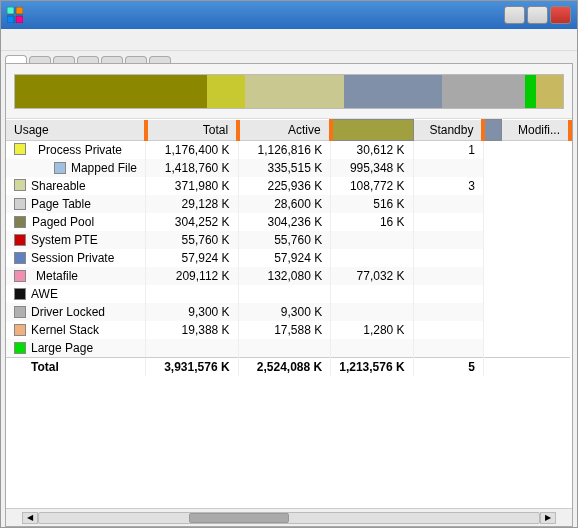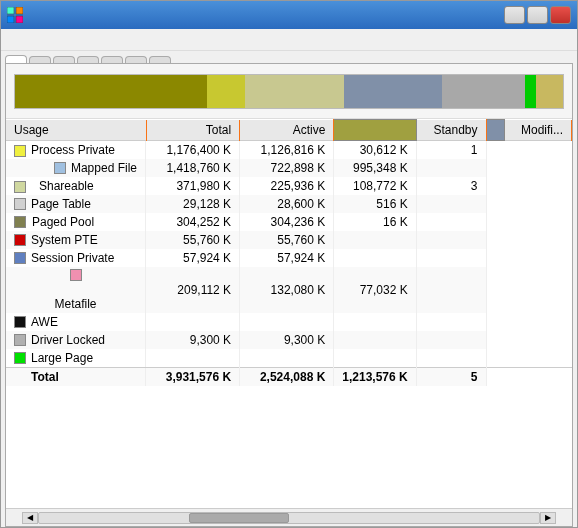--- a/index.html
+++ b/index.html
@@ -149,21 +149,21 @@
       font-size: 12px;
     }
     thead tr {
       background: #e8e8e8;
       border-bottom: 1px solid #ccc;
     }
     thead th {
       padding: 3px 8px;
       text-align: right;
       font-weight: normal;
-      border-right: 1px solid #f97316;
+      border-right: 4px solid #f97316;
       white-space: nowrap;
     }
     thead th:first-child {
       text-align: left;
     }
     tbody tr:nth-child(even) {
       background: #f9f9f9;
     }
     tbody td {
       padding: 2px 8px;
@@ -289,41 +289,41 @@
               <th>Total</th>
               <th>Active</th>
               <th style="width:18px; background:#a0a040; border:1px solid #888;"></th>
               <th>Standby</th>
               <th style="width:18px; background:#8090a8; border:1px solid #888;"></th>
               <th>Modifi...</th>
             </tr>
           </thead>
           <tbody id="table-body">
           <tr>
-                <td style="display: flex; align-items: flex-end; gap: 5px;">
+                <td style="display: flex; align-items: flex-start; gap: 12px;">
                   <span class="color-box" style="background-color: rgb(240, 240, 64);"></span>
                   <span>Process Private</span>
                 </td>
                 <td>1,176,400 K</td>
                 <td>1,126,816 K</td>
                 <td>30,612 K</td>
                 <td>1</td>
               </tr>
               <tr>
                 <td style="display: flex; align-items: center; gap: 5px; justify-content: flex-end;">
                   <span class="color-box" style="background-color: rgb(160, 192, 224);"></span>
                   <span>Mapped File</span>
                 </td>
                 <td>1,418,760 K</td>
-                <td>722,898 K</td>
+                <td>335,515 K</td>
                 <td>995,348 K</td>
                 <td></td>
               </tr>
               <tr>
-                <td style="display: flex; align-items: flex-end; gap: 13px;">
+                <td style="display: flex; align-items: flex-start; gap: 5px;">
                   <span class="color-box" style="background-color: rgb(208, 216, 160);"></span>
                   <span>Shareable</span>
                 </td>
                 <td>371,980 K</td>
                 <td>225,936 K</td>
                 <td>108,772 K</td>
                 <td>3</td>
               </tr>
               <tr>
                 <td style="display: flex; align-items: center; gap: 5px;">
@@ -359,21 +359,21 @@
                 <td style="display: flex; align-items: center; gap: 5px;">
                   <span class="color-box" style="background-color: rgb(96, 128, 192);"></span>
                   <span>Session Private</span>
                 </td>
                 <td>57,924 K</td>
                 <td>57,924 K</td>
                 <td></td>
                 <td></td>
               </tr>
               <tr>
-                <td style="display: flex; align-items: center; gap: 16px; flex-direction: column;">
+                <td style="display: flex; align-items: center; gap: 10px;">
                   <span class="color-box" style="background-color: rgb(240, 144, 176);"></span>
                   <span>Metafile</span>
                 </td>
                 <td>209,112 K</td>
                 <td>132,080 K</td>
                 <td>77,032 K</td>
                 <td></td>
               </tr>
               <tr>
                 <td style="display: flex; align-items: center; gap: 5px;">
@@ -386,20 +386,30 @@
                 <td></td>
               </tr>
               <tr>
                 <td style="display: flex; align-items: center; gap: 5px;">
                   <span class="color-box" style="background-color: rgb(176, 176, 176);"></span>
                   <span>Driver Locked</span>
                 </td>
                 <td>9,300 K</td>
                 <td>9,300 K</td>
                 <td></td>
+                <td></td>
+              </tr>
+              <tr>
+                <td style="display: flex; align-items: center; gap: 5px;">
+                  <span class="color-box" style="background-color: rgb(240, 176, 128);"></span>
+                  <span>Kernel Stack</span>
+                </td>
+                <td>19,388 K</td>
+                <td>17,588 K</td>
+                <td>1,280 K</td>
                 <td></td>
               </tr>
               <tr>
                 <td style="display: flex; align-items: center; gap: 5px;">
                   <span class="color-box" style="background-color: rgb(0, 224, 0);"></span>
                   <span>Large Page</span>
                 </td>
                 <td></td>
                 <td></td>
                 <td></td>

